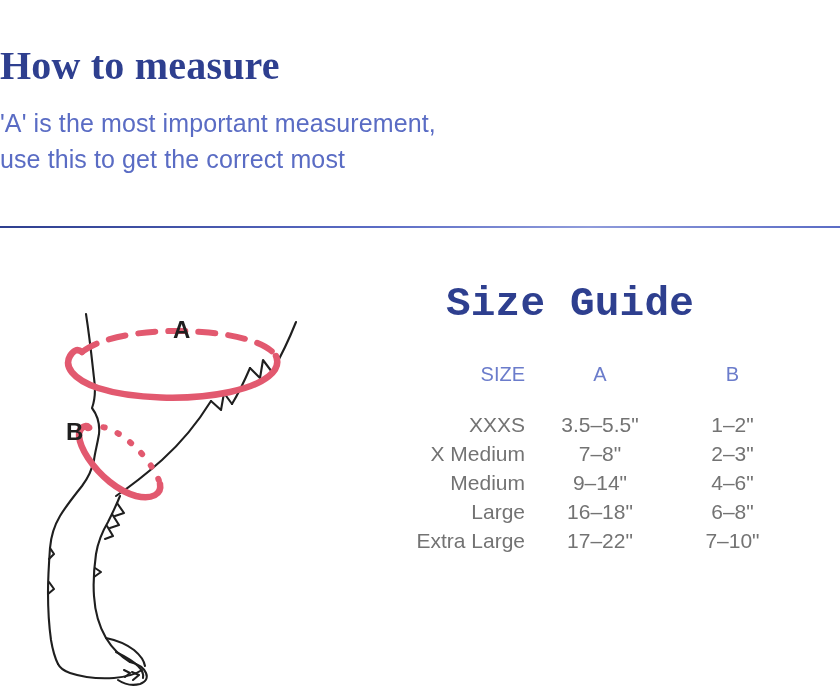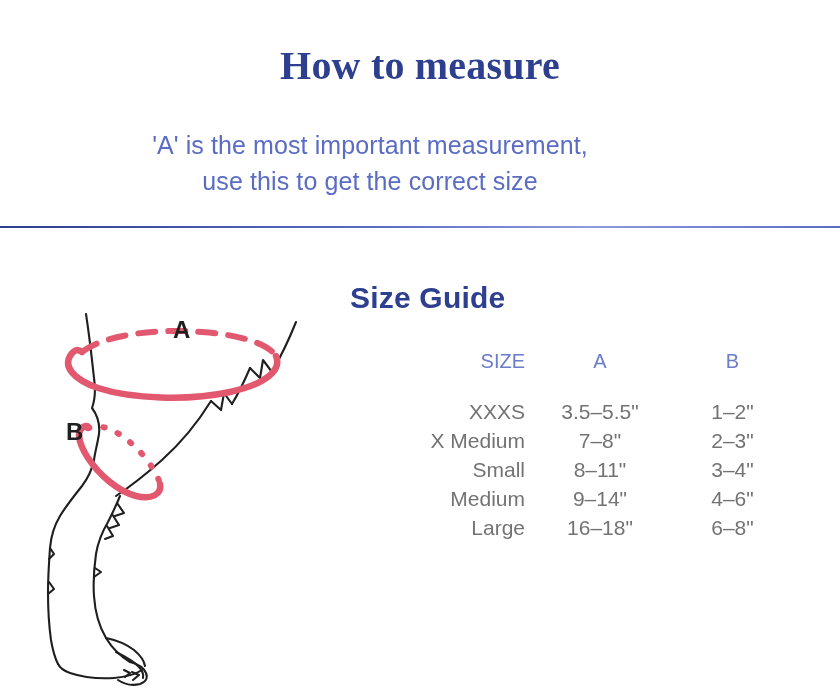--- a/index.html
+++ b/index.html
@@ -15,38 +15,38 @@
     position: relative;
   }
 
   
   .header {
     position: absolute;
     left: 0;
     top: 0;
     width: 840px;
     height: 226px;
-    text-align: center;
+    text-align: left;
   }
   .page-title {
     position: absolute;
     left: 0;
     top: 42px;
     width: 840px;
     font-family: "Liberation Serif", serif;
     font-size: 40px;
     font-weight: 700;
     color: #2e3f8f;
     letter-spacing: 0.2px;
     line-height: 1.2;
   }
   .subtitle {
     position: absolute;
     left: 0;
-    top: 127px;
+    top: 105px;
     width: 740px;
     font-family: "Liberation Sans", sans-serif;
     font-size: 25px;
     font-weight: 300;
     color: #5a6cc4;
     line-height: 1.45;
     letter-spacing: 0.1px;
   }
   .subtitle-line { display: block; }
 
@@ -80,25 +80,25 @@
   .label-b { left: 66px; top: 418px; }
 
   
   .guide {
     position: absolute;
     left: 350px;
     top: 280px;
     width: 470px;
   }
   .guide-title {
-    font-family: Liberation Sans, sans-serif;
-    font-size: 30px;
+    font-family: Liberation Mono, monospace;
+    font-size: 41px;
     font-weight: 700;
     color: #2e3f8f;
-    text-align: left;
+    text-align: center;
     width: 440px;
     margin: 0 0 34px 0;
     line-height: 1.2;
     letter-spacing: 0.2px;
   }
   table.size-table {
     border-collapse: collapse;
     width: 440px;
     font-family: "Liberation Sans", sans-serif;
     font-weight: 300;
@@ -122,21 +122,21 @@
   .col-a      { text-align: center; width: 150px; }
   .col-b      { text-align: center; width: 115px; }
 </style>
 </head>
 <body>
 
 <div class="header">
   <div class="page-title">How to measure</div>
   <div class="subtitle">
     <span class="subtitle-line">'A' is the most important measurement,</span>
-    <span class="subtitle-line">use this to get the correct size</span>
+    <span class="subtitle-line">use this to get the correct most</span>
   </div>
 </div>
 <div class="divider"></div>
 
 <div class="diagram">
   <svg width="320" height="390" viewBox="0 0 320 390" xmlns="http://www.w3.org/2000/svg">
 
     <g fill="none" stroke="#1f1f1f" stroke-width="2.1" stroke-linecap="round" stroke-linejoin="round">
       <path d="M66,14 C70,40 72,60 74,78
                C76,92 75,100 72,108
@@ -229,29 +229,29 @@
         <td class="col-size">XXXS</td>
         <td class="col-a">3.5–5.5"</td>
         <td class="col-b">1–2"</td>
       </tr>
       <tr>
         <td class="col-size">X Medium</td>
         <td class="col-a">7–8"</td>
         <td class="col-b">2–3"</td>
       </tr>
       <tr>
-        <td class="col-size">Small</td>
-        <td class="col-a">8–11"</td>
-        <td class="col-b">3–4"</td>
-      </tr>
-      <tr>
         <td class="col-size">Medium</td>
         <td class="col-a">9–14"</td>
         <td class="col-b">4–6"</td>
       </tr>
       <tr>
         <td class="col-size">Large</td>
         <td class="col-a">16–18"</td>
         <td class="col-b">6–8"</td>
       </tr>
+      <tr>
+        <td class="col-size">Extra Large</td>
+        <td class="col-a">17–22"</td>
+        <td class="col-b">7–10"</td>
+      </tr>
     </tbody>
   </table>
 </div>
 
 </body></html>

